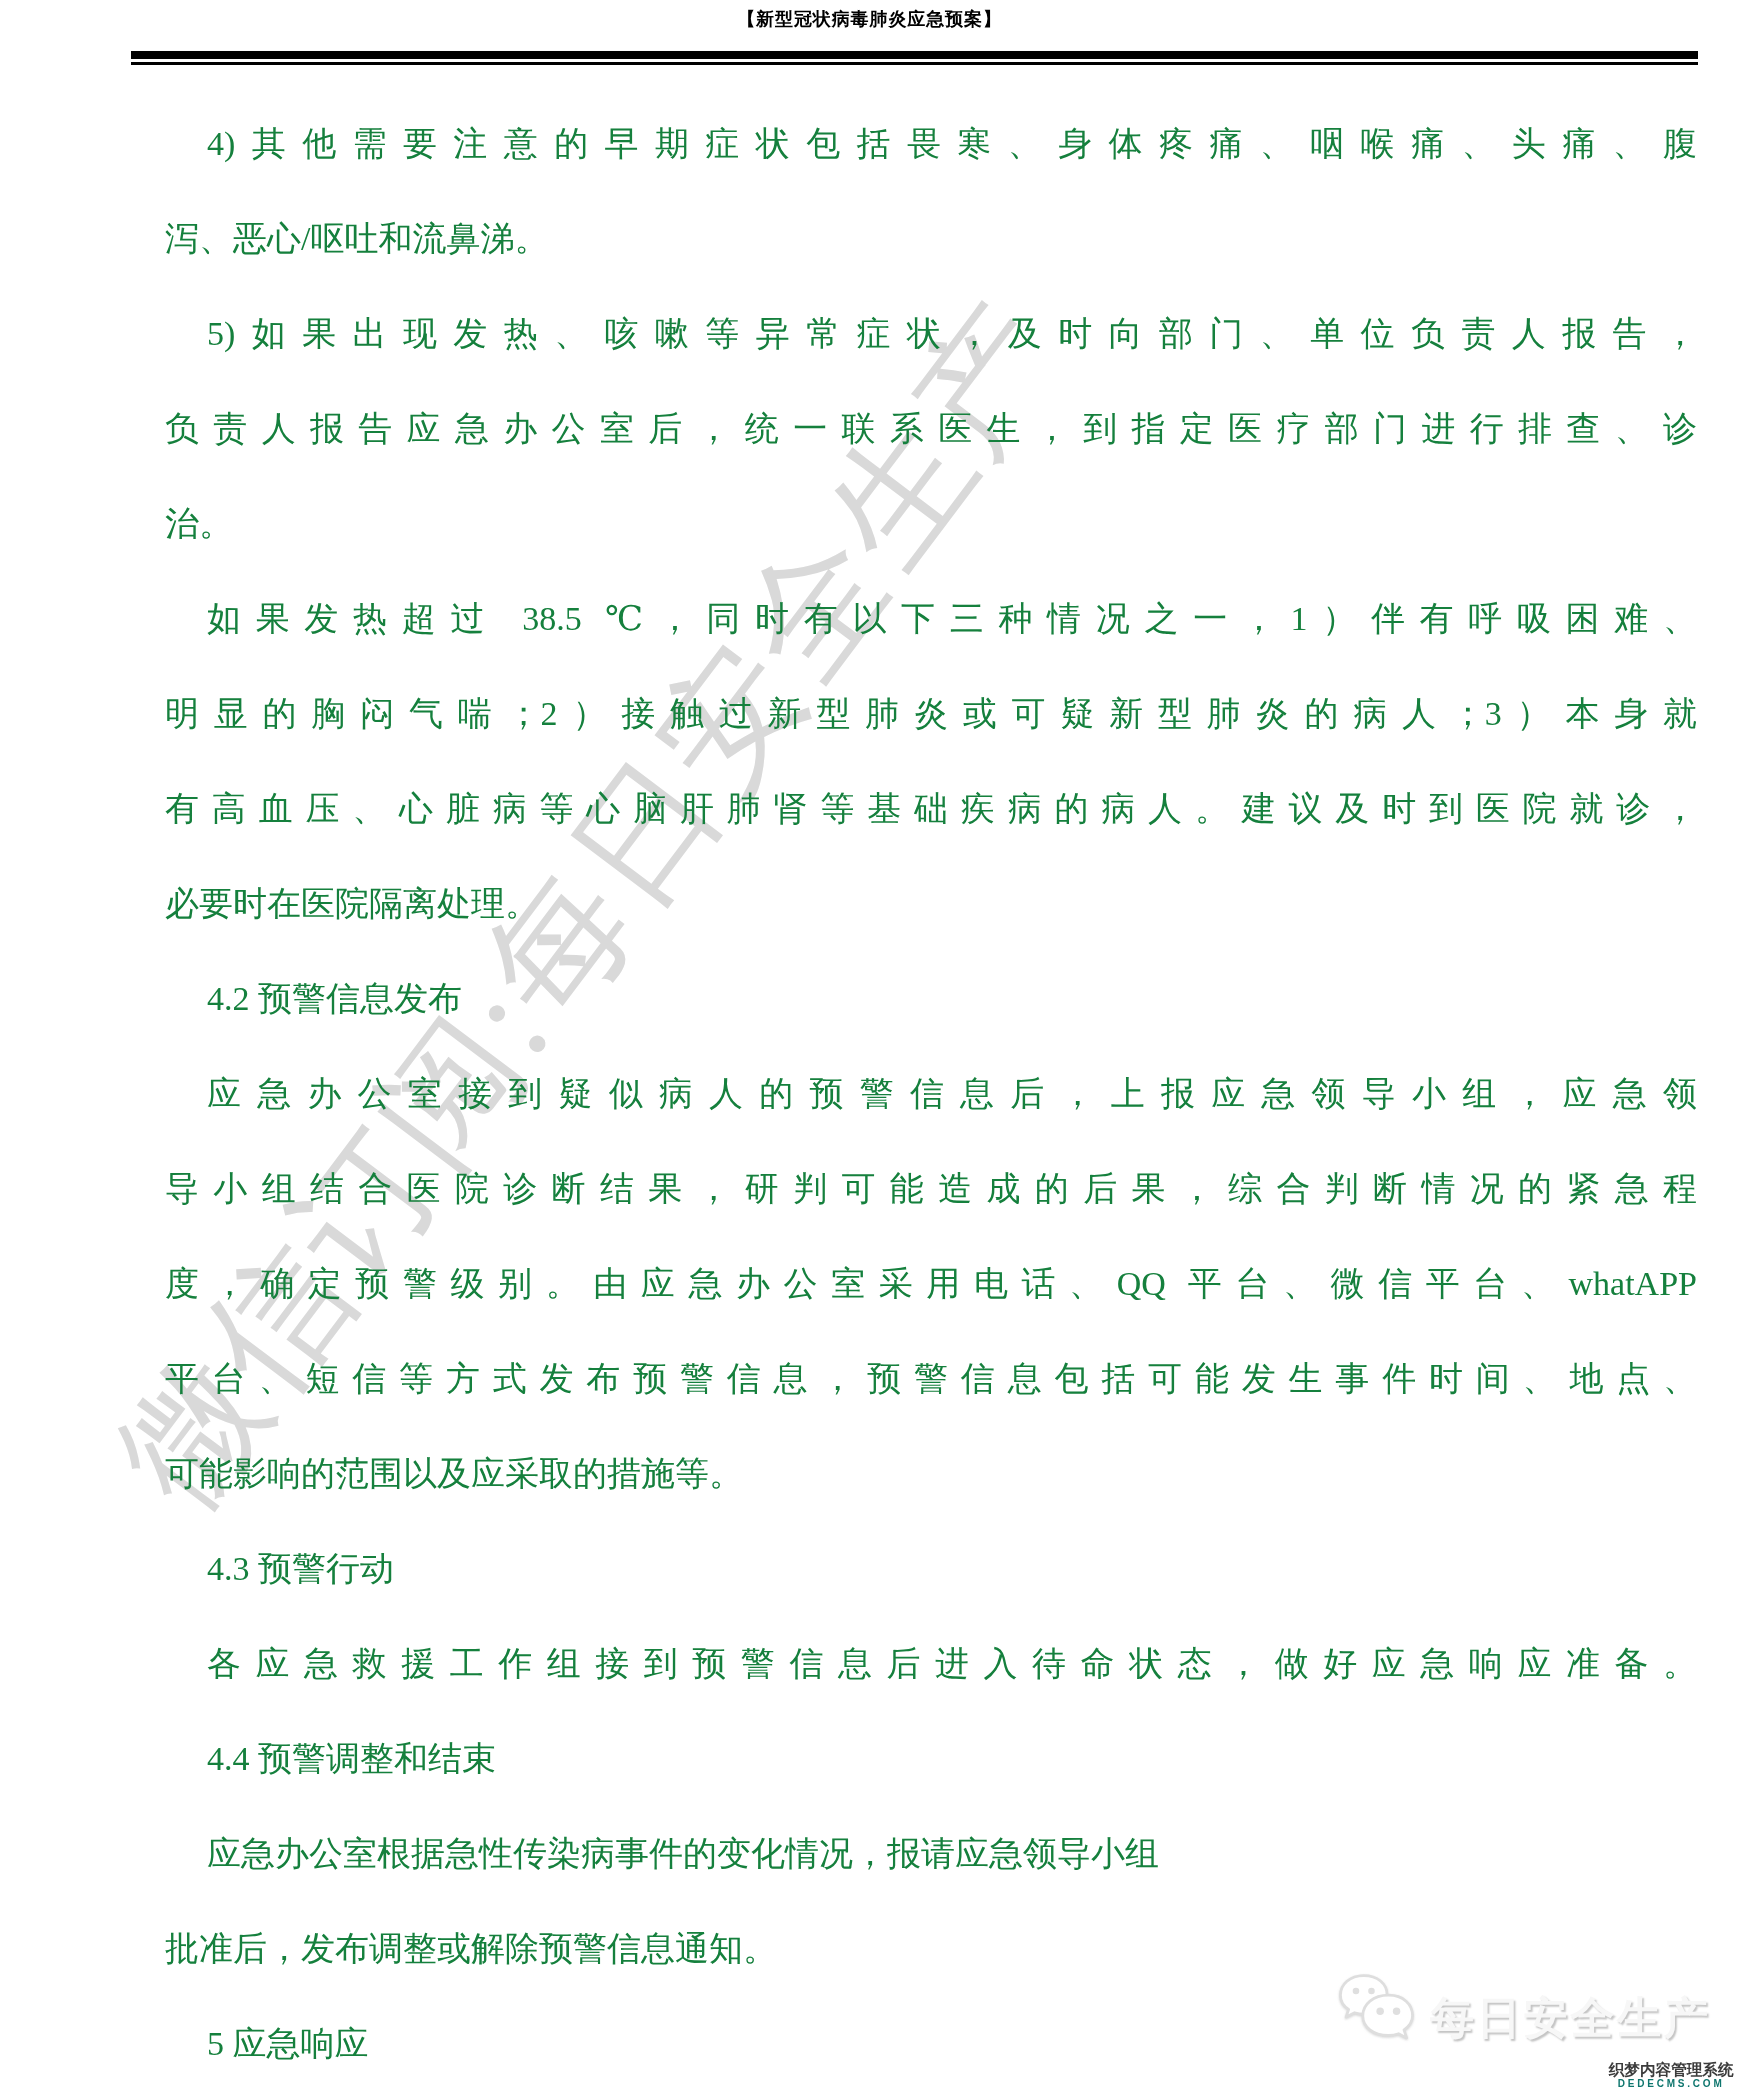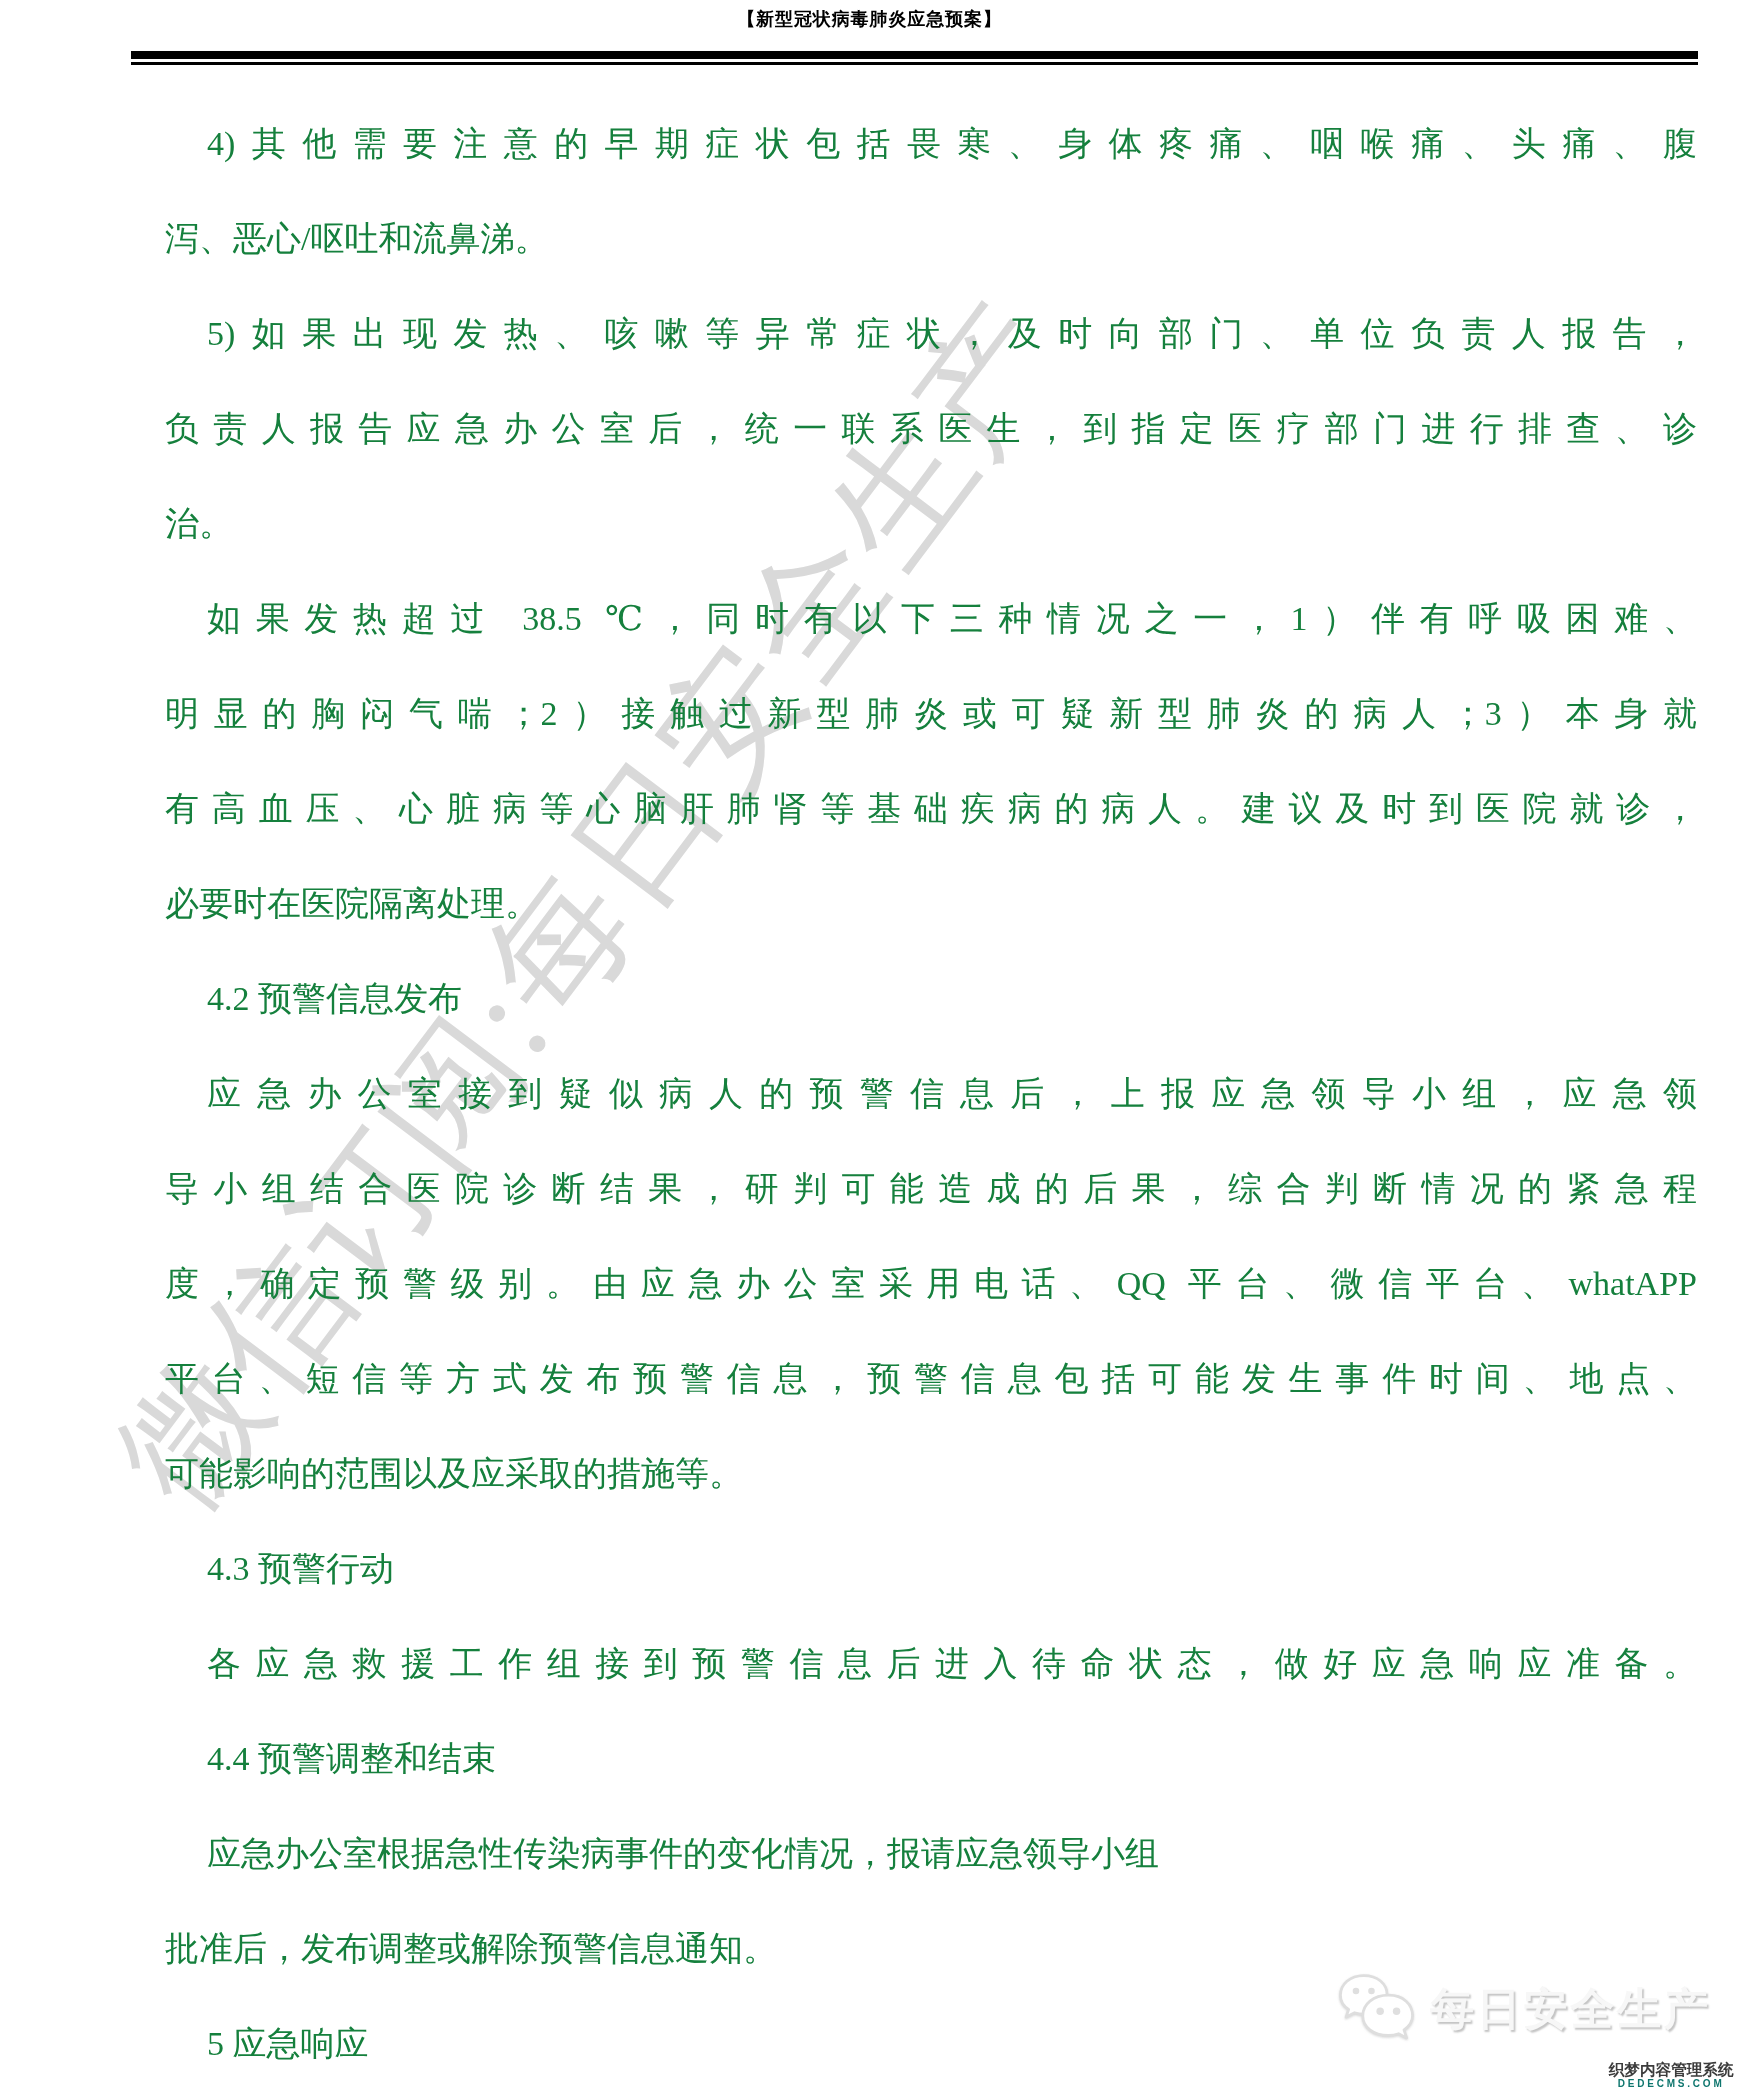--- a/index.html
+++ b/index.html
@@ -31,21 +31,21 @@
   .body-lines{
     position:absolute;top:96px;left:165px;width:1532px;z-index:2;
     font-size:34px;line-height:95px;color:#15803d;
   }
   .line{height:95px;white-space:nowrap;}
   .line.indent{text-indent:42px;}
   .line.fill{white-space:normal;text-align:justify;text-align-last:justify;overflow:hidden;}
 
   
   .brand{
-    position:absolute;left:1336px;top:1971px;display:flex;align-items:center;gap:13px;z-index:1;
+    position:absolute;left:1336px;top:1971px;display:flex;align-items:flex-end;gap:13px;z-index:1;
   }
   .brand-text{
     font-family:"Liberation Sans","DejaVu Sans",sans-serif;font-weight:bold;
     font-size:44px;letter-spacing:2.8px;color:#f7f7f7;
     text-shadow:1.8px 1.8px 1.8px #c4c4c4,-0.9px -0.9px 0.9px #ffffff;
     white-space:nowrap;
   }
   .wechat-svg{filter:drop-shadow(0.9px 1.8px 0.9px rgba(180,180,180,.55));}
 
   

